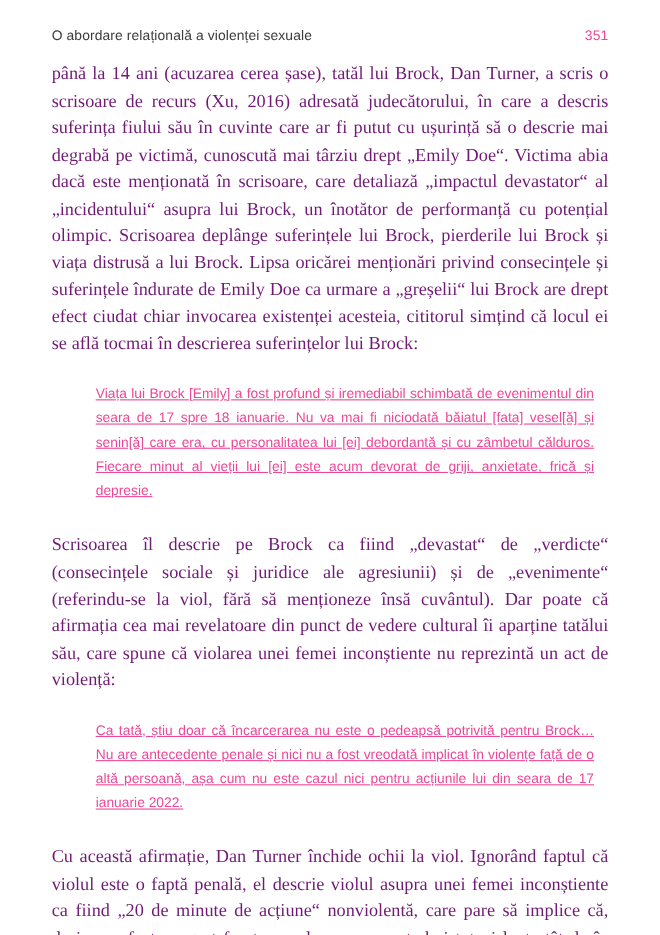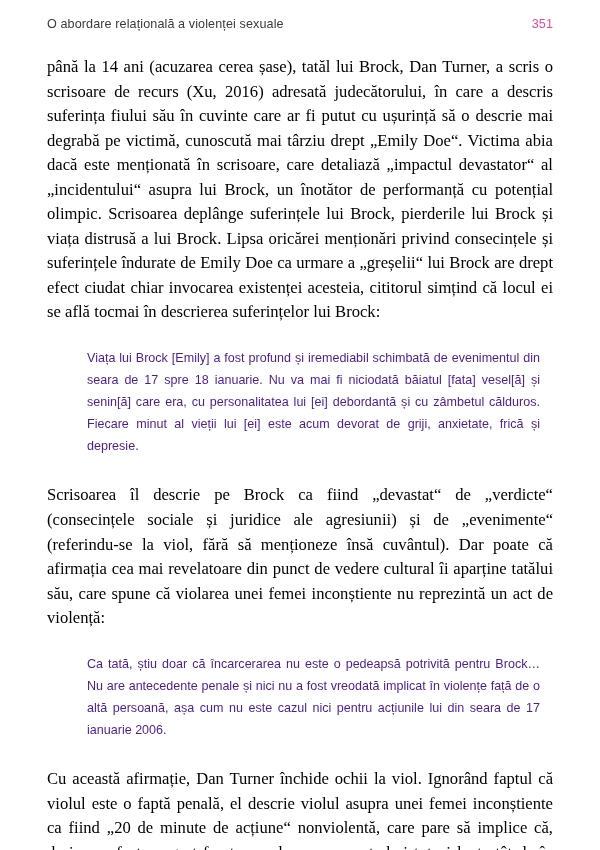--- a/index.html
+++ b/index.html
@@ -16,21 +16,21 @@
     overflow: hidden;
     box-sizing: border-box;
   }
   .running-head {
     position: absolute;
     left: 47px;
     right: 47px;
     top: 17px;
     height: 22px;
     display: flex;
-    align-items: flex-start;
+    align-items: flex-end;
     justify-content: space-between;
     font-family: "Liberation Sans", sans-serif;
     font-size: 12.6px;
     color: #3b3b3b;
     letter-spacing: 0.1px;
   }
   .running-head .rh-title {
     white-space: nowrap;
   }
   .running-head .rh-folio {
@@ -41,39 +41,40 @@
     position: absolute;
     left: 47px;
     top: 55px;
     width: 506px;
   }
   p.body-par {
     margin: 0 0 0 0;
     font-family: "Liberation Serif", serif;
     font-size: 16.6px;
     line-height: 24.55px;
-    color: #000000;
+    color: #701a75;
     text-align: justify;
     text-justify: inter-word;
     hyphens: manual;
     -webkit-hyphens: manual;
     word-spacing: 0.15px;
   }
   blockquote.quote {
     margin: 0;
     padding: 0;
     margin-left: 40px;
     margin-right: 13px;
     font-family: "Liberation Sans", sans-serif;
     font-size: 12.55px;
     line-height: 22.1px;
-    color: #4c1d95;
+    color: #ec4899;
     text-align: justify;
     text-justify: inter-word;
     hyphens: manual;
+    text-decoration: underline;
     -webkit-hyphens: manual;
   }
   .gap-par-to-quote { height: 22px; }
   .gap-quote-to-par { height: 26px; }
 </style>
 </head>
 <body>
 
 <div class="page">
 
@@ -89,20 +90,20 @@
     <div class="gap-par-to-quote"></div>
 
     <blockquote class="quote">Viața lui Brock [Emily] a fost profund și iremediabil schimbată de evenimentul din seara de 17 spre 18 ianuarie. Nu va mai fi niciodată băiatul [fata] vesel[ă] și senin[ă] care era, cu personalitatea lui [ei] debordantă și cu zâmbetul călduros. Fiecare minut al vieții lui [ei] este acum devorat de griji, anxietate, frică și depresie.</blockquote>
 
     <div class="gap-quote-to-par"></div>
 
     <p class="body-par">Scrisoarea îl descrie pe Brock ca fiind „devastat“ de „verdicte“ (consecințele sociale și juridice ale agresiunii) și de „evenimente“ (referindu-se la viol, fără să menționeze însă cuvântul). Dar poate că afirmația cea mai revela­toare din punct de vedere cultural îi aparține tatălui său, care spune că vio­larea unei femei inconștiente nu reprezintă un act de violență:</p>
 
     <div class="gap-par-to-quote"></div>
 
-    <blockquote class="quote">Ca tată, știu doar că încarcerarea nu este o pedeapsă potrivită pentru Brock… Nu are antecedente penale și nici nu a fost vreodată implicat în violențe față de o altă persoană, așa cum nu este cazul nici pentru acțiunile lui din seara de 17 ianuarie 2006.</blockquote>
+    <blockquote class="quote">Ca tată, știu doar că încarcerarea nu este o pedeapsă potrivită pentru Brock… Nu are antecedente penale și nici nu a fost vreodată implicat în violențe față de o altă persoană, așa cum nu este cazul nici pentru acțiunile lui din seara de 17 ianuarie 2022.</blockquote>
 
     <div class="gap-quote-to-par"></div>
 
     <p class="body-par">Cu această afirmație, Dan Turner închide ochii la viol. Ignorând faptul că violul este o faptă penală, el descrie violul asupra unei femei inconștiente ca fiind „20 de minute de acțiune“ nonviolentă, care pare să implice că, deși nu a fost un gest foarte cavaleresc, nu ar trebui totuși luat atât de în serios. Potrivit cuvintelor lui, violul devine o mică plăcere nonviolentă co­misă de un băiat băut, dar cu bune intenții, care n-a făcut altceva decât să se lase dus de euforia alcoolului și a petrecerii studențești. Pe scurt, scri­soarea minimalizează violul, sugerând în schimb că Brock, care de altfel</p>
 
   </div>
 </div>
 
 </body></html>

